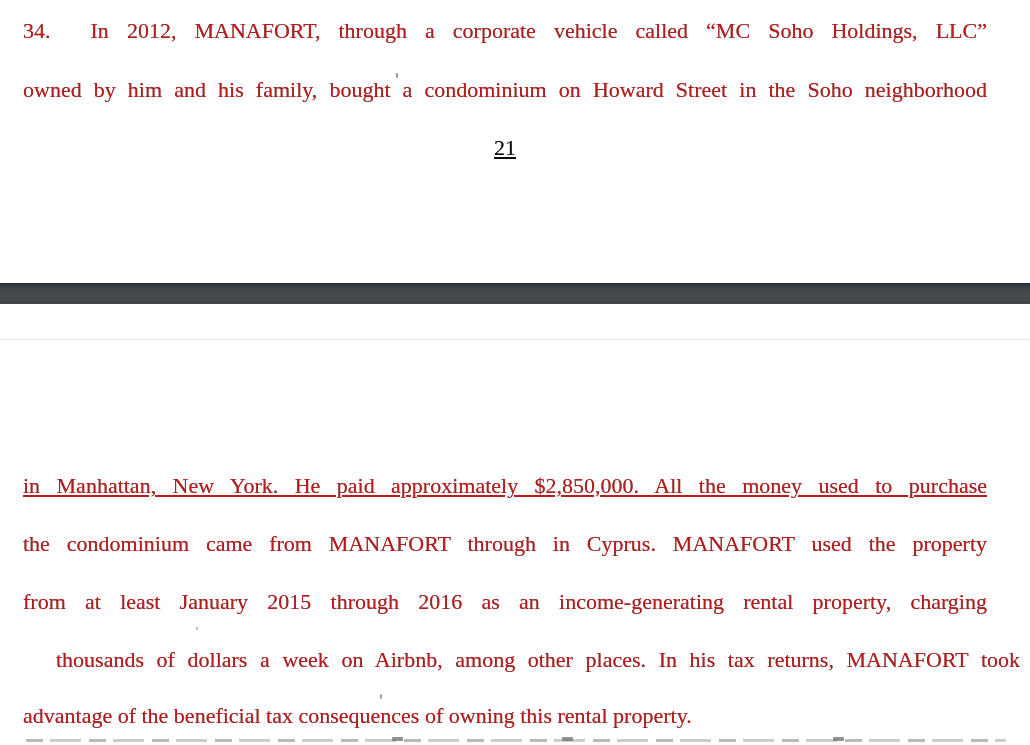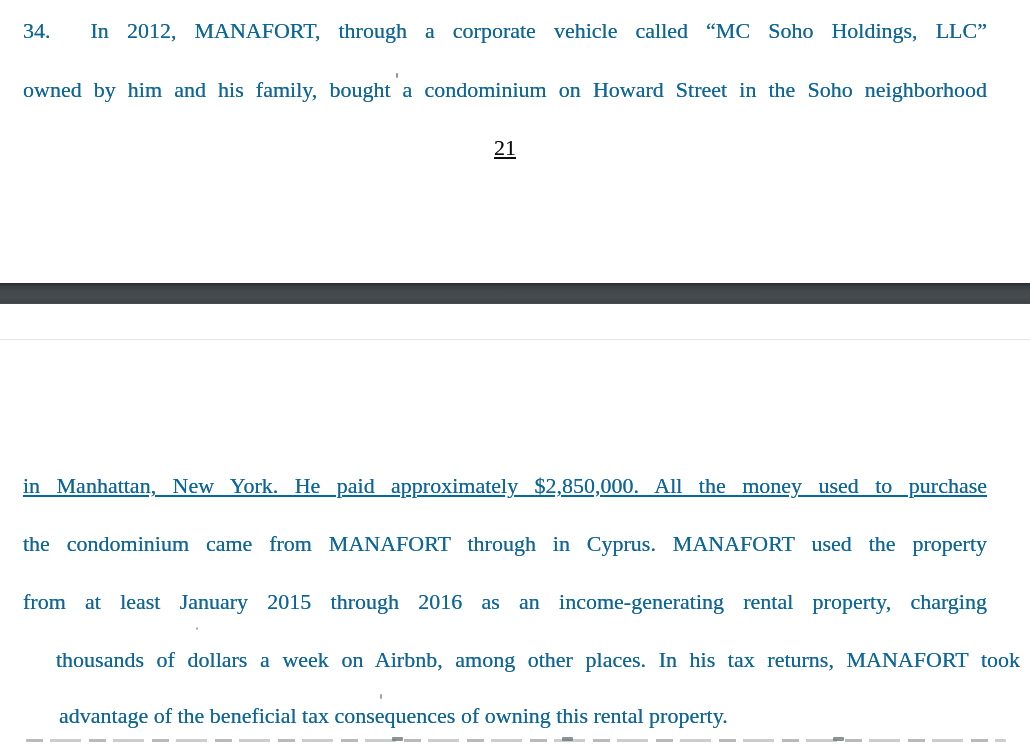--- a/index.html
+++ b/index.html
@@ -16,21 +16,21 @@
     font-family: "Liberation Serif", "DejaVu Serif", serif;
     color: #0c0c0c;
   }
   .line {
     position: absolute;
     left: 23px;
     width: 964px;
     font-size: 22px;
     line-height: 25px;
     white-space: normal;
-    color: #0369a1;
+    color: #b91c1c;
     
     text-shadow: 0 0 0.4px rgba(0,0,0,0.55);
   }
   .justify {
     text-align: justify;
     text-align-last: justify;
     text-justify: inter-word;
   }
   .para-num {
     display: inline-block;
@@ -103,21 +103,21 @@
   .speck-2 { left: 196px; top: 627px; width: 2px; height: 3px; opacity: 0.6; }
   .speck-3 { left: 380px; top: 694px; width: 2px; height: 5px; opacity: 0.7; border-radius: 1px; }
 
   
   .p1-l1 { top: 18px; }
   .p1-l2 { top: 77px; }
   .p2-l1 { top: 473px; text-decoration: underline; }
   .p2-l2 { top: 531px; }
   .p2-l3 { top: 589px; }
   .p2-l4 { top: 647px; margin-left: 33px; }
-  .p2-l5 { top: 703px; margin-left: 36px; }
+  .p2-l5 { top: 703px; }
 </style>
 </head>
 <body>
 
 <div class="screen">
 
   <section>
     <div class="line justify p1-l1"><span class="para-num">34.</span><span>In 2012, MANAFORT, through a corporate vehicle called “MC Soho Holdings, LLC”</span></div>
 
     <div class="line justify p1-l2">owned by him and his family, bought a condominium on Howard Street in the Soho neighborhood</div>

